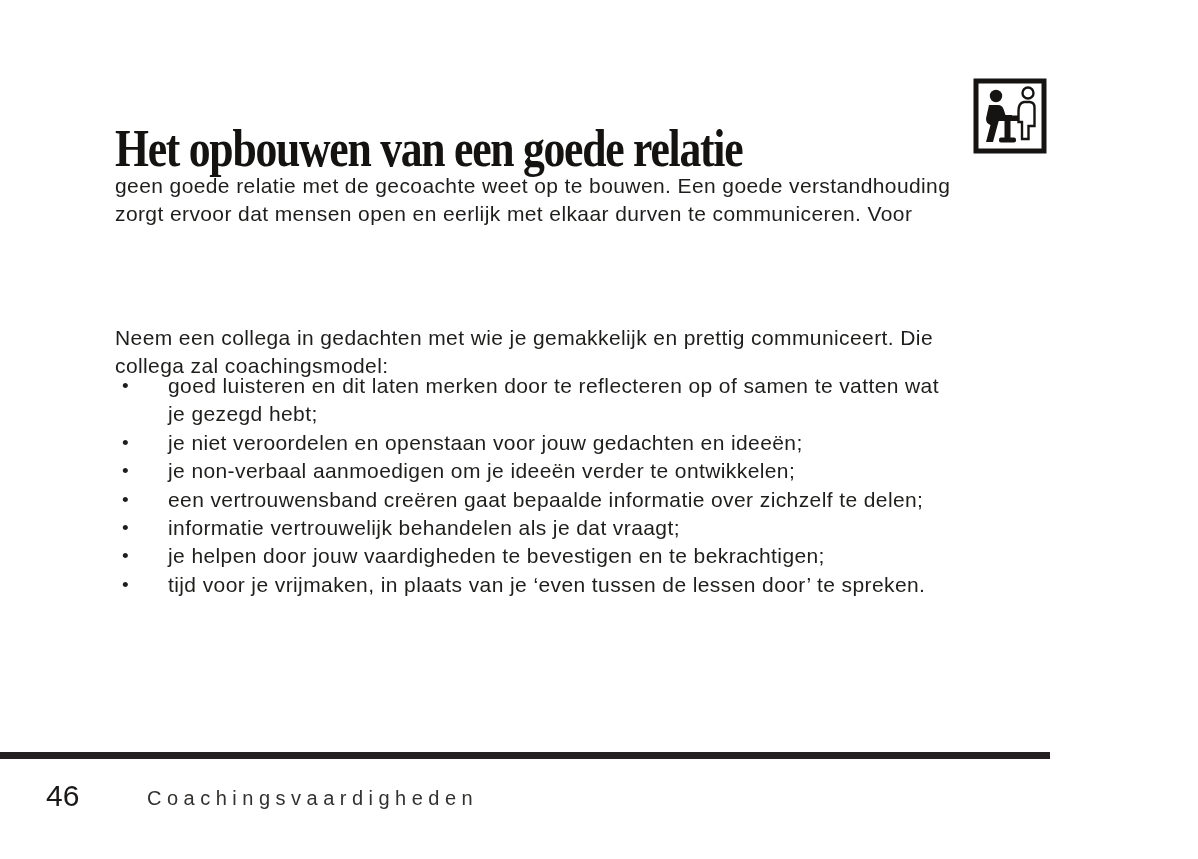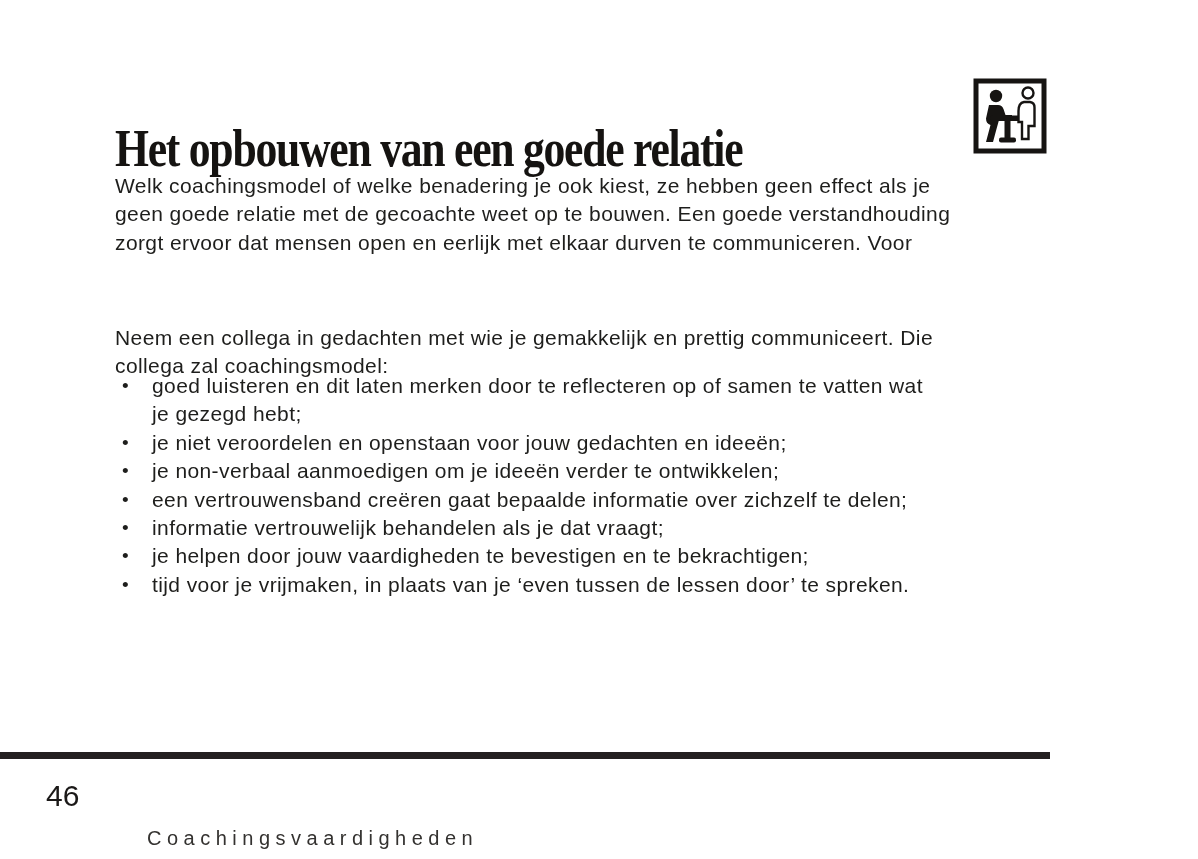--- a/index.html
+++ b/index.html
@@ -39,40 +39,39 @@
   .para-1 { top: 172px; }
   .para-2 { top: 324px; }
   .bullet-list { top: 372px; }
   .bullet-row { display: flex; align-items: flex-start; }
   .bullet-marker {
     flex: 0 0 37px;
     padding-left: 7px;
     box-sizing: border-box;
     font-size: 19px;
   }
-  .bullet-text { flex: 1 1 auto; }
+  .bullet-text { flex: 1 1 auto; margin-left: 16px; }
   .bottom-rule {
     position: absolute; left: 0; top: 752px;
     width: 1050px; height: 7px;
     background: #231f20;
   }
   .footer-page-number {
     position: absolute; left: 46px; top: 779px;
     font-size: 30px; font-weight: normal;
     letter-spacing: 0px;
     color: #1b1918;
   }
   .footer-book-title {
     position: absolute; left: 147px; top: 787px;
     font-size: 20px;
     letter-spacing: 5.5px;
     font-weight: normal;
     color: #343230;
     white-space: nowrap;
-    margin-top: 40px;
   }
 </style>
 </head>
 <body>
 
 <h1 class="page-title">Het opbouwen van een goede relatie</h1>
 
 <div class="icon-box">
   <svg viewBox="0 0 74 76" xmlns="http://www.w3.org/2000/svg">
     <rect x="3" y="3" width="68" height="70" fill="#ffffff" stroke="#161412" stroke-width="5"></rect>
@@ -83,21 +82,20 @@
     <rect x="17" y="37.5" width="34" height="5.5" rx="2.5" fill="#161412"></rect>
     <rect x="31.5" y="42" width="6" height="19" fill="#161412"></rect>
     <rect x="26" y="59.5" width="17" height="5" rx="2" fill="#161412"></rect>
 
     <circle cx="55" cy="15" r="5.5" fill="#ffffff" stroke="#161412" stroke-width="2.4"></circle>
     <path d="M51 24 h6 q4.5 0.5 4.5 5.5 v18.5 h-6 v13 h-6.5 v-17 h-3.5 v-11 q0 -8 5.5 -9 z" fill="#ffffff" stroke="#161412" stroke-width="2.4"></path>
   </svg>
 </div>
 
 <div class="body-block para-1">
-  <div class="body-line">Welk coachingsmodel of welke benadering je ook kiest, ze hebben geen effect als je</div>
   <div class="body-line">geen goede relatie met de gecoachte weet op te bouwen. Een goede verstandhouding</div>
   <div class="body-line">zorgt ervoor dat mensen open en eerlijk met elkaar durven te communiceren. Voor</div>
 </div>
 
 <div class="body-block para-2">
   <div class="body-line">Neem een collega in gedachten met wie je gemakkelijk en prettig communiceert. Die</div>
   <div class="body-line">collega zal coachingsmodel:</div>
 </div>
 
 <div class="body-block bullet-list">

